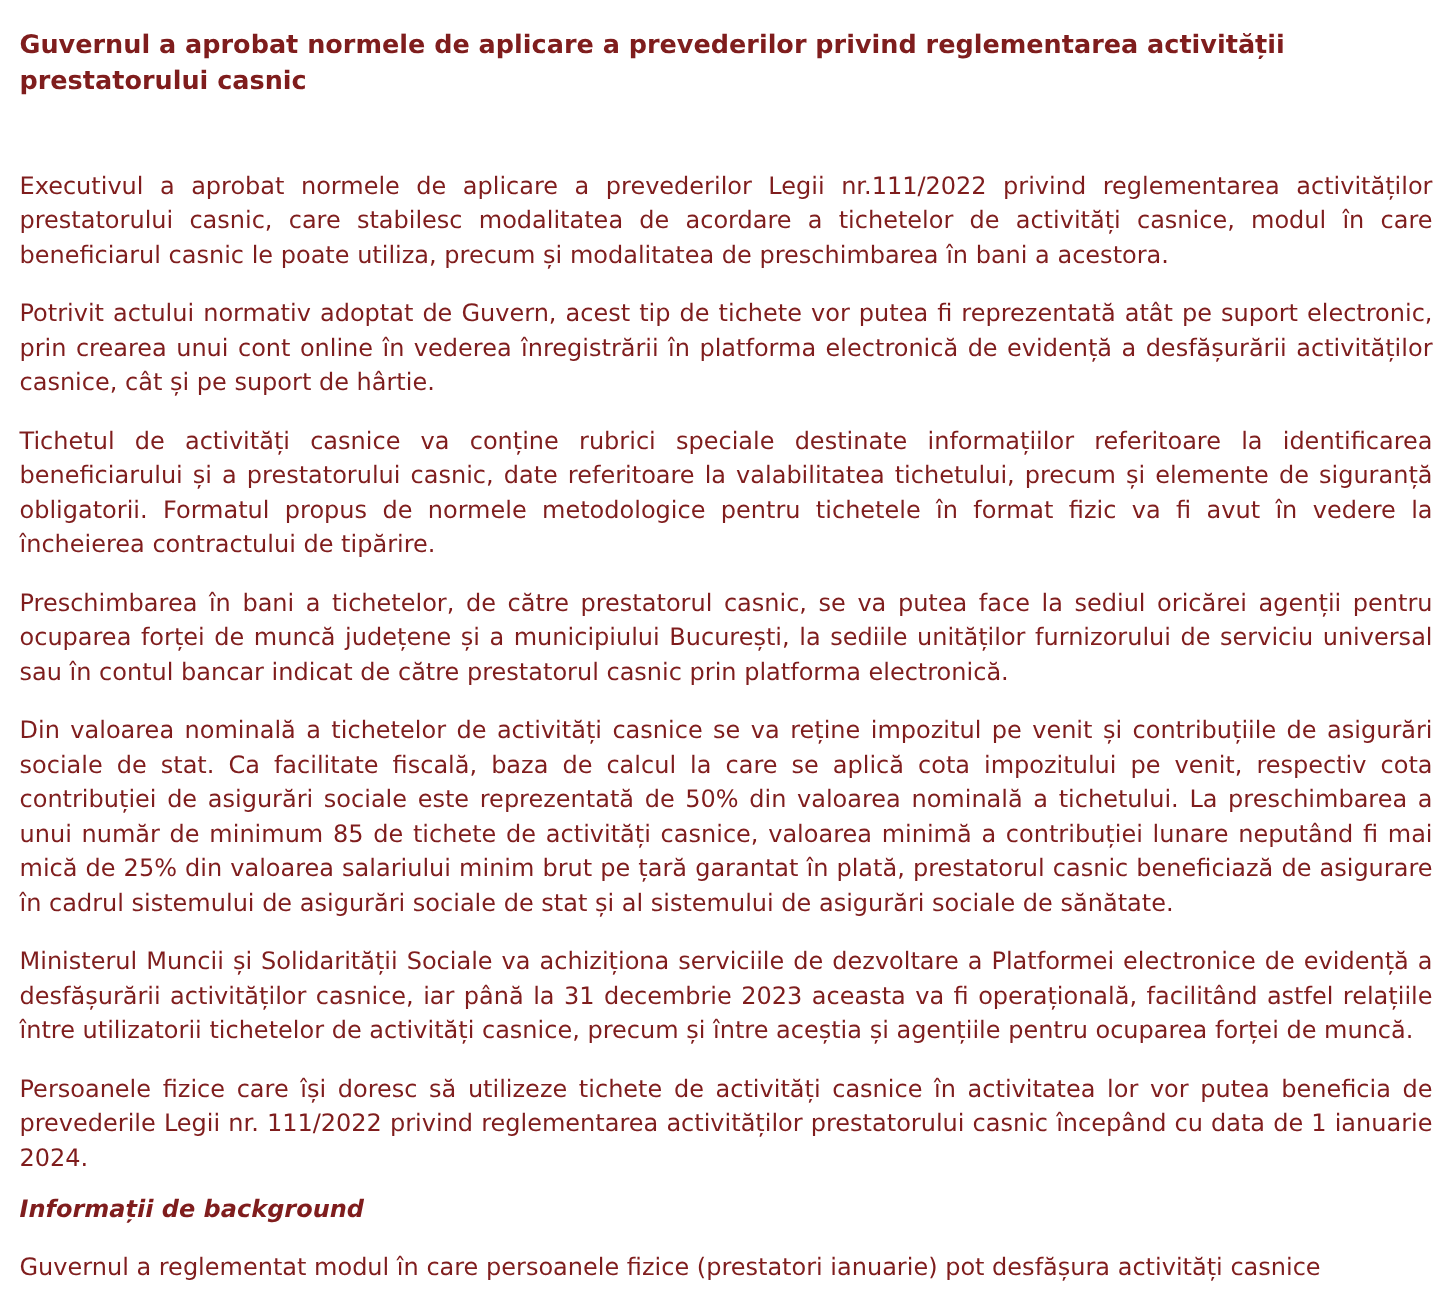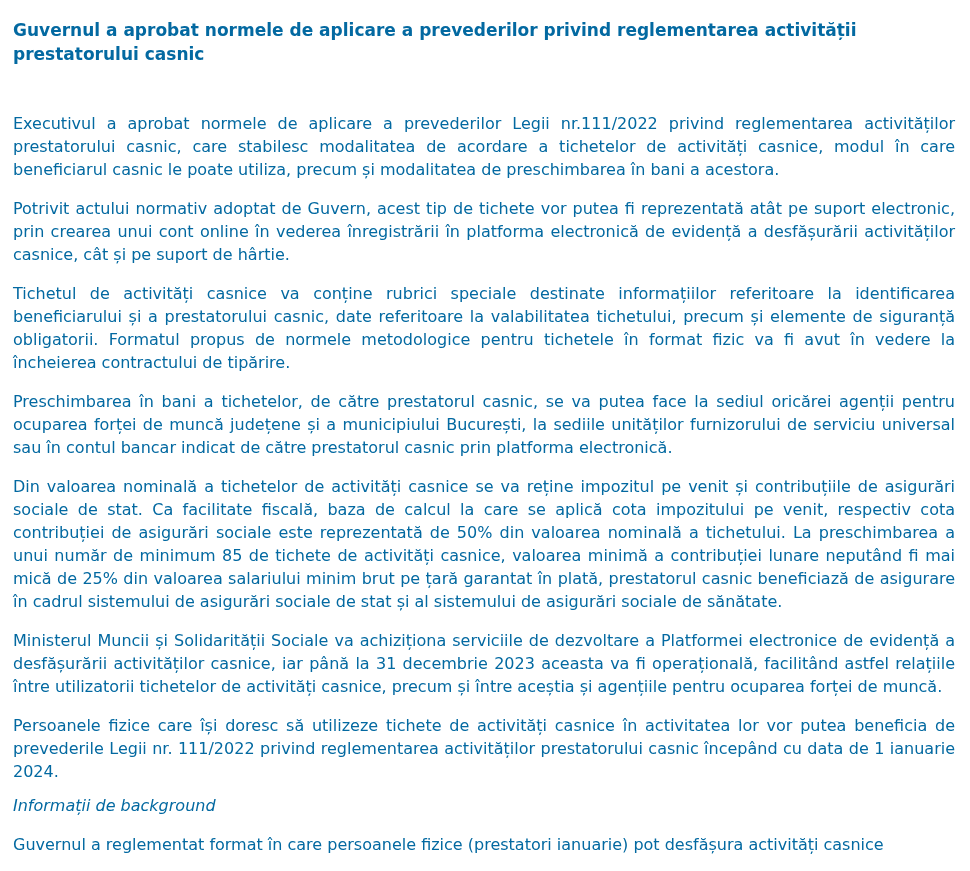--- a/index.html
+++ b/index.html
@@ -12,40 +12,40 @@
     height: 871px;
     overflow: hidden;
   }
   .page {
     box-sizing: border-box;
     width: 970px;
     height: 871px;
     padding: 16px 15px 0 13px;
     overflow: hidden;
     font-family: "DejaVu Sans", "Liberation Sans", sans-serif;
-    color: #0369a1;
+    color: #7f1d1d;
     background: #ffffff;
   }
   .title {
     font-size: 17px;
     font-weight: 700;
     line-height: 24px;
     margin: 2px 0 46px 0;
     padding-right: 10px;
     text-align: left;
   }
   .body-p {
     font-size: 16px;
     line-height: 23px;
     text-align: justify;
     margin: 16px 0 11px 0;
   }
   .bg-heading {
     font-size: 16px;
-    font-weight: 400;
+    font-weight: 700;
     font-style: italic;
     line-height: 23px;
     margin: 11px 0 10px 0;
   }
   .it {
   }
 </style>
 </head>
 <body>
 
@@ -62,15 +62,15 @@
   <p class="body-p">Preschimbarea în bani a tichetelor, de către prestatorul casnic, se va putea face la sediul oricărei agenții pentru ocuparea forței de muncă județene și a municipiului București, la sediile unităților furnizorului de serviciu universal sau în contul bancar indicat de către prestatorul casnic prin platforma electronică.</p>
 
   <p class="body-p">Din valoarea nominală a tichetelor de activități casnice se va reține impozitul pe venit și contribuțiile de asigurări sociale de stat. Ca facilitate fiscală, baza de calcul la care se aplică cota impozitului pe venit, respectiv cota contribuției de asigurări sociale este reprezentată de 50% din valoarea nominală a tichetului. La preschimbarea a unui număr de minimum 85 de tichete de activități casnice, valoarea minimă a contribuției lunare neputând fi mai mică de 25% din valoarea salariului minim brut pe țară garantat în plată, prestatorul casnic beneficiază de asigurare în cadrul sistemului de asigurări sociale de stat și al sistemului de asigurări sociale de sănătate.</p>
 
   <p class="body-p">Ministerul Muncii și Solidarității Sociale va achiziționa serviciile de dezvoltare a Platformei electronice de evidență a desfășurării activităților casnice, iar până la 31 decembrie 2023 aceasta va fi operațională, facilitând astfel relațiile între utilizatorii tichetelor de activități casnice, precum și între aceștia și agențiile pentru ocuparea forței de muncă.</p>
 
   <p class="body-p">Persoanele fizice care își doresc să utilizeze tichete de activități casnice în activitatea lor vor putea beneficia de prevederile Legii nr. 111/2022 privind reglementarea activităților prestatorului casnic începând cu data de 1 ianuarie 2024.</p>
 
   <h2 class="bg-heading">Informații de background</h2>
 
-  <p class="body-p"><span>Guvernul a reglementat format în care persoanele </span><span class="it">fizice</span><span> (prestatori ianuarie) pot desfășura activități casnice</span></p>
+  <p class="body-p"><span>Guvernul a reglementat modul în care persoanele </span><span class="it">fizice</span><span> (prestatori ianuarie) pot desfășura activități casnice</span></p>
 
 </div>
 
 </body></html>

